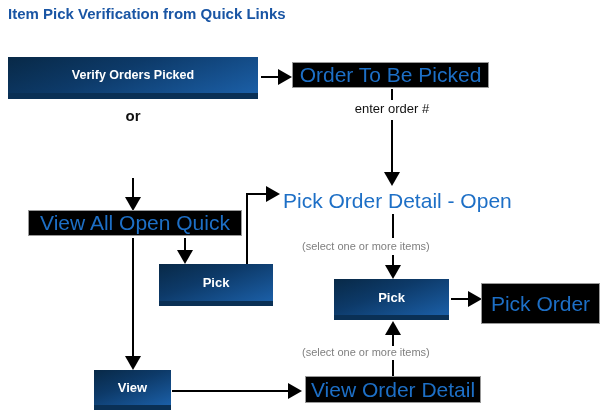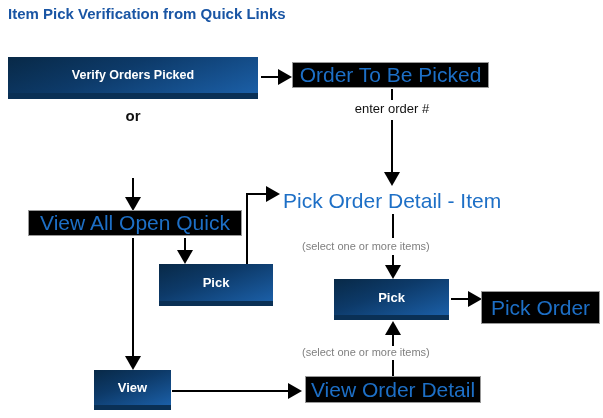--- a/index.html
+++ b/index.html
@@ -64,21 +64,21 @@
   <div class="abs vline" style="left:391px;top:120px;height:54px;"></div>
   <div class="abs head-down" style="left:384px;top:172px;"></div>
 
   <div class="abs vline" style="left:132px;top:178px;height:22px;"></div>
   <div class="abs head-down" style="left:125px;top:197px;"></div>
 
   <div class="abs flowbox" style="left:28px;top:210px;width:214px;height:26px;">
     <span>View All Open Quick</span>
   </div>
 
-  <div class="abs bluelabel" style="left:283px;top:189px;">Pick Order Detail - Item</div>
+  <div class="abs bluelabel" style="left:283px;top:189px;">Pick Order Detail - Open</div>
 
   <div class="abs vline" style="left:392px;top:214px;height:24px;"></div>
   <div class="abs note" style="left:302px;top:240px;width:182px;">(select one or more items)</div>
   <div class="abs vline" style="left:392px;top:255px;height:11px;"></div>
   <div class="abs head-down" style="left:385px;top:265px;"></div>
 
   <div class="abs vline" style="left:184px;top:238px;height:13px;"></div>
   <div class="abs head-down" style="left:177px;top:250px;"></div>
 
   <div class="abs qbtn small" style="left:159px;top:264px;width:114px;height:42px;">
@@ -92,21 +92,21 @@
   <div class="abs vline" style="left:132px;top:238px;height:118px;"></div>
   <div class="abs head-down" style="left:125px;top:356px;"></div>
 
   <div class="abs qbtn small" style="left:334px;top:279px;width:115px;height:41px;">
     <span>Pick</span>
   </div>
 
   <div class="abs hline" style="left:451px;top:298px;width:18px;"></div>
   <div class="abs head-right" style="left:468px;top:291px;"></div>
 
-  <div class="abs flowbox" style="left:481px;top:291px;width:119px;height:33px;">
+  <div class="abs flowbox" style="left:481px;top:283px;width:119px;height:41px;">
     <span>Pick Order</span>
   </div>
 
   <div class="abs head-up" style="left:385px;top:321px;"></div>
   <div class="abs vline" style="left:392px;top:335px;height:11px;"></div>
   <div class="abs note" style="left:302px;top:346px;width:182px;">(select one or more items)</div>
   <div class="abs vline" style="left:392px;top:360px;height:16px;"></div>
 
   <div class="abs qbtn small" style="left:94px;top:370px;width:77px;height:40px;">
     <span>View</span>

